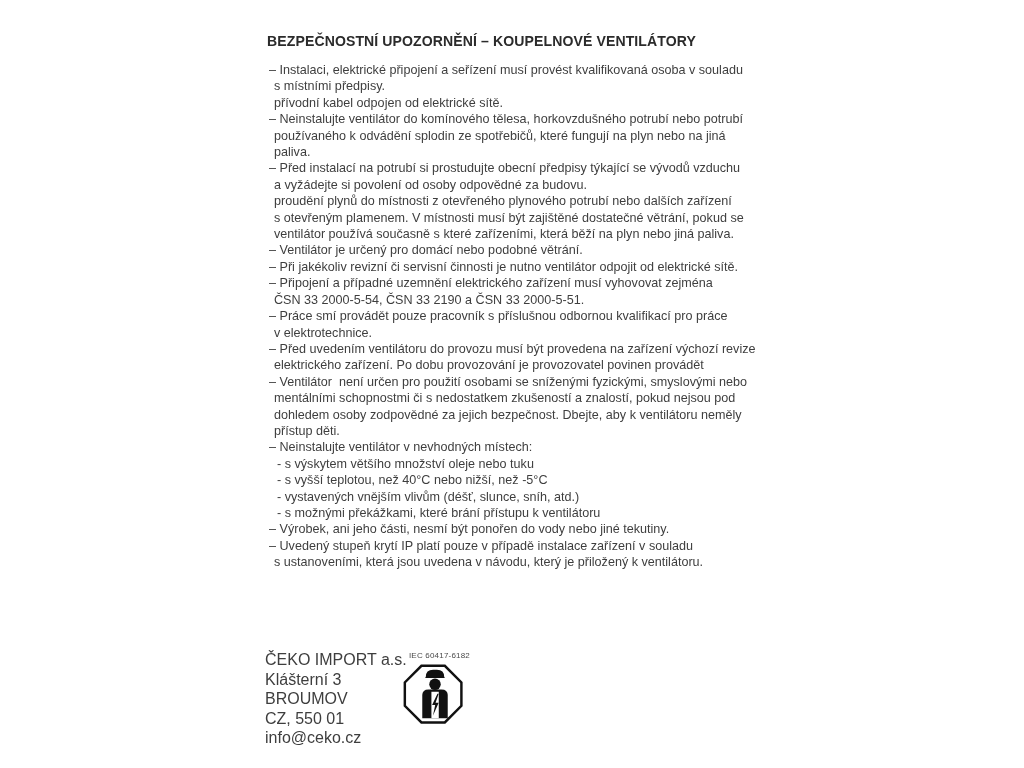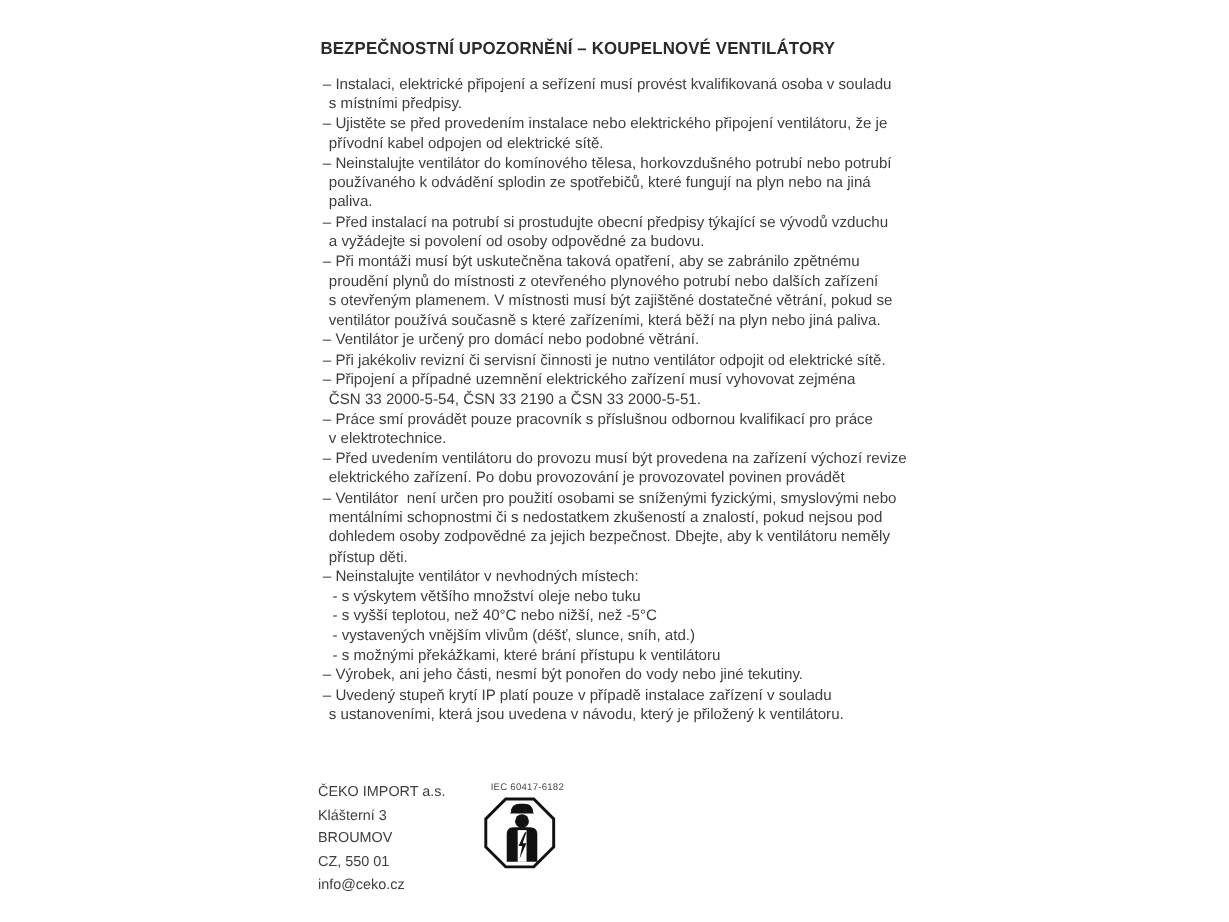--- a/index.html
+++ b/index.html
@@ -34,21 +34,21 @@
     color: #3e3e3e;
   }
   .warning-line { white-space: pre; }
   .indent-0 { margin-left: 4px; }
   .indent-1 { margin-left: 9px; }
   .indent-2 { margin-left: 12px; }
   .address {
     position: absolute;
     left: 265px;
     top: 650px;
-    font-size: 12px;
+    font-size: 16px;
     line-height: 19.5px;
     color: #3e3e3e;
   }
   .address div { white-space: pre; }
   .iec-block {
     position: absolute;
     left: 400px;
     top: 651px;
     width: 70px;
     text-align: right;
@@ -66,28 +66,26 @@
 <body>
 
 <div class="page">
 
   <div class="doc-title">BEZPEČNOSTNÍ UPOZORNĚNÍ – KOUPELNOVÉ VENTILÁTORY</div>
 
   <div class="warnings">
 
   <div class="warning-line indent-0">– Instalaci, elektrické připojení a seřízení musí provést kvalifikovaná osoba v souladu</div>
       <div class="warning-line indent-1">s místními předpisy.</div>
-      <div class="warning-line indent-0">– Ujistěte se před provedením instalace nebo elektrického připojení ventilátoru, že je</div>
       <div class="warning-line indent-1">přívodní kabel odpojen od elektrické sítě.</div>
       <div class="warning-line indent-0">– Neinstalujte ventilátor do komínového tělesa, horkovzdušného potrubí nebo potrubí</div>
       <div class="warning-line indent-1">používaného k odvádění splodin ze spotřebičů, které fungují na plyn nebo na jiná</div>
       <div class="warning-line indent-1">paliva.</div>
       <div class="warning-line indent-0">– Před instalací na potrubí si prostudujte obecní předpisy týkající se vývodů vzduchu</div>
       <div class="warning-line indent-1">a vyžádejte si povolení od osoby odpovědné za budovu.</div>
-      <div class="warning-line indent-0">– Při montáži musí být uskutečněna taková opatření, aby se zabránilo zpětnému</div>
       <div class="warning-line indent-1">proudění plynů do místnosti z otevřeného plynového potrubí nebo dalších zařízení</div>
       <div class="warning-line indent-1">s otevřeným plamenem. V místnosti musí být zajištěné dostatečné větrání, pokud se</div>
       <div class="warning-line indent-1">ventilátor používá současně s které zařízeními, která běží na plyn nebo jiná paliva.</div>
       <div class="warning-line indent-0">– Ventilátor je určený pro domácí nebo podobné větrání.</div>
       <div class="warning-line indent-0">– Při jakékoliv revizní či servisní činnosti je nutno ventilátor odpojit od elektrické sítě.</div>
       <div class="warning-line indent-0">– Připojení a případné uzemnění elektrického zařízení musí vyhovovat zejména</div>
       <div class="warning-line indent-1">ČSN 33 2000-5-54, ČSN 33 2190 a ČSN 33 2000-5-51.</div>
       <div class="warning-line indent-0">– Práce smí provádět pouze pracovník s příslušnou odbornou kvalifikací pro práce</div>
       <div class="warning-line indent-1">v elektrotechnice.</div>
       <div class="warning-line indent-0">– Před uvedením ventilátoru do provozu musí být provedena na zařízení výchozí revize</div>

